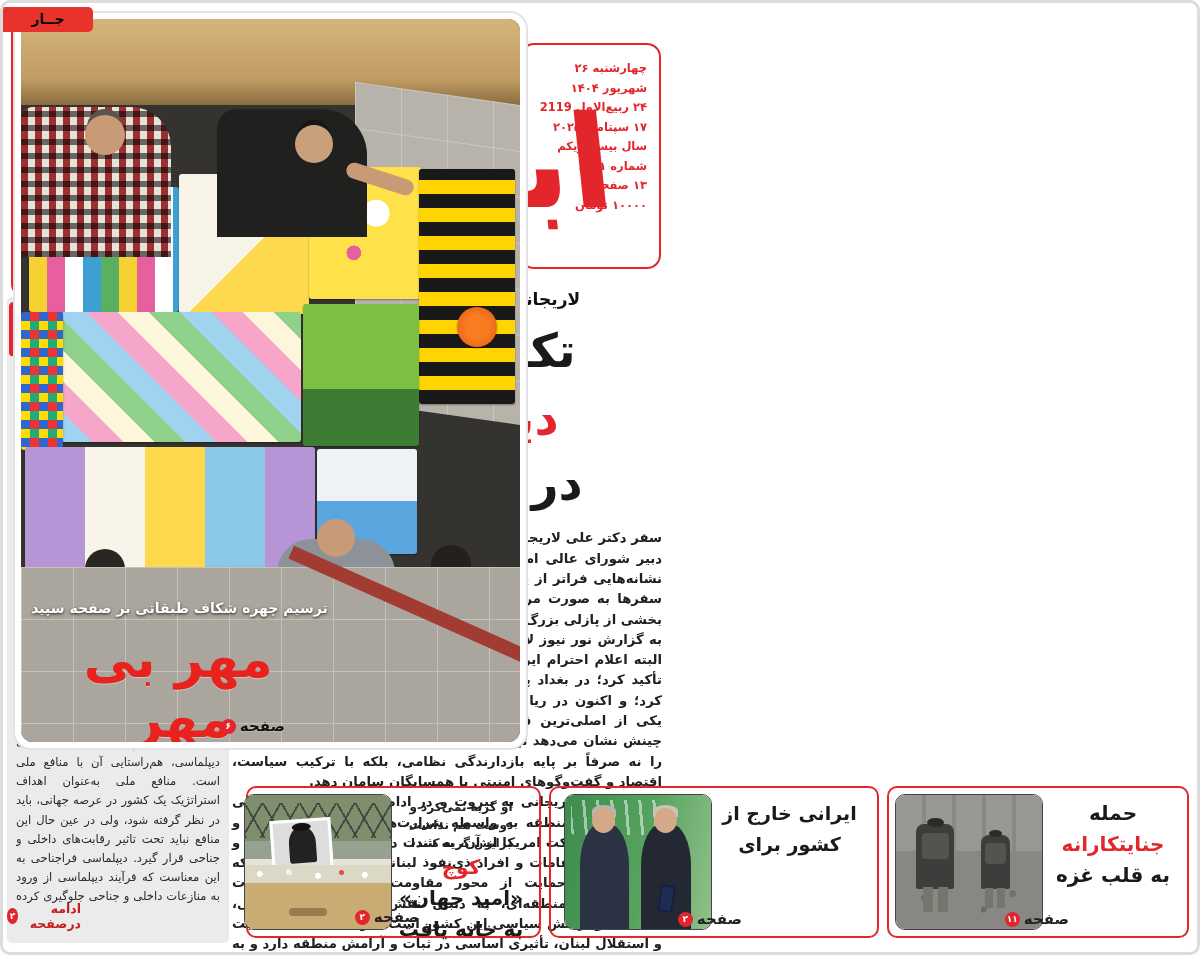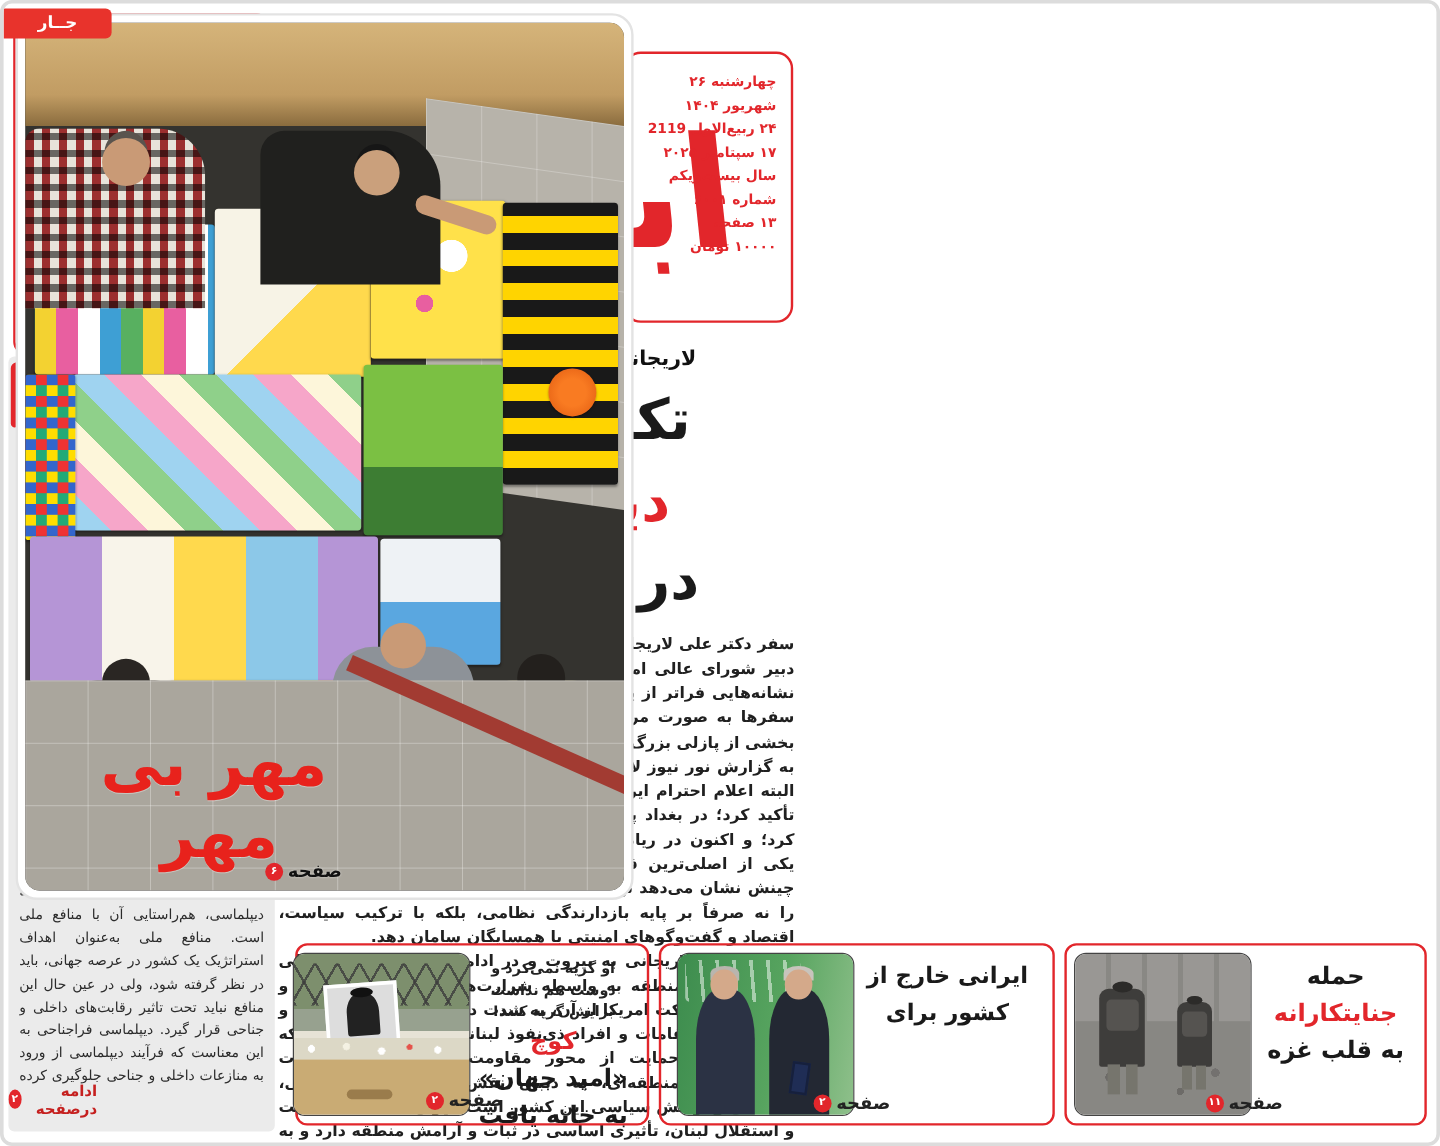--- a/index.html
+++ b/index.html
@@ -8,21 +8,21 @@
     --ink:#1a1a1a;
     --panel:#ebebeb;
   }
   *{margin:0;padding:0;box-sizing:border-box;}
   body{background:#fff;font-family:"DejaVu Sans",sans-serif;}
   #page{position:relative;width:1200px;height:955px;background:#fff;border:3px solid #dcdcdc;
         border-radius:10px;overflow:hidden;direction:rtl;}
 
   
   .jaaar{position:absolute;top:4px;left:0;width:90px;height:25px;background:#e8332c;
-         border-radius:0 5px 5px 0;color:#ffffff;font-size:14px;font-weight:bold;
+         border-radius:0 5px 5px 0;color:#000000;font-size:14px;font-weight:bold;
          text-align:center;line-height:25px;z-index:30;}
 
   
   .tl-box{position:absolute;right:973px;left:8px;top:8px;height:284px;border:2px solid var(--red);
           border-radius:10px;padding:10px 10px 8px;text-align:center;}
   .tl-kicker{font-size:13px;font-weight:bold;color:#2c2c2c;}
   .tl-head{margin-top:6px;font-size:25px;font-weight:bold;color:var(--ink);line-height:32px;}
   .tl-head .red{color:var(--red);}
   .pagebadge{display:flex;align-items:center;gap:4px;direction:ltr;}
   .pagebadge .dot{width:15px;height:15px;border-radius:50%;background:var(--red);color:#fff;
@@ -239,20 +239,21 @@
         <div class="head" style="left:40px;top:-20px;width:38px;height:38px;background:#c99a76;"></div>
       </div>
       <div class="person" style="left:372px;top:548px;width:118px;height:170px;background:#7d7a55;border-radius:34px 34px 0 0;">
         <div class="head" style="left:38px;top:-22px;width:40px;height:40px;background:#23201d;"></div>
       </div>
 
       <div class="mk-floor"></div>
       <div class="mk-stripe"></div>
 
       <div class="mk-overlay">
+        <div class="cap">ترسیم چهره شکاف طبقاتی بر صفحه سپید</div>
         <div class="mk-title">مهر بی مهر</div>
       </div>
       <div class="pagebadge mk-page">
         <span class="dot">۶</span>
         <span class="lbl">صفحه</span>
       </div>
     </div>
   </div>
 
   <div class="lead">

